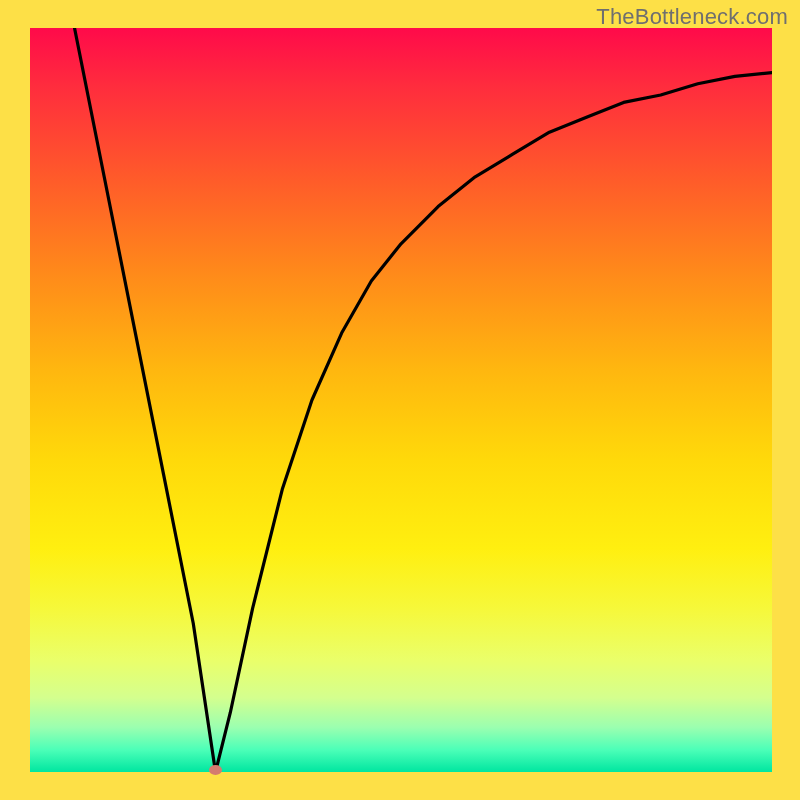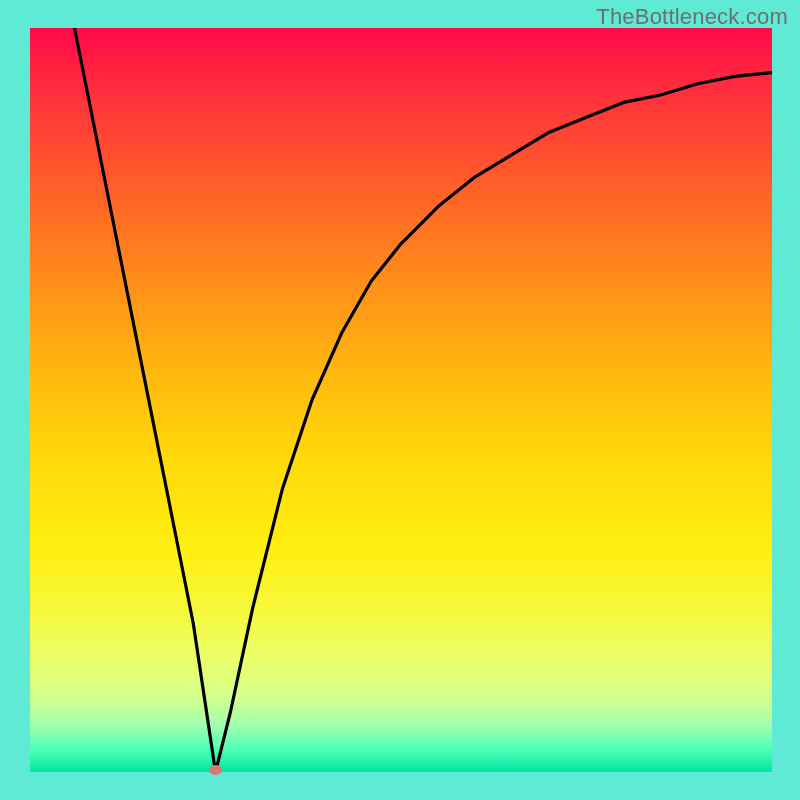--- a/index.html
+++ b/index.html
@@ -1,20 +1,20 @@
 <!DOCTYPE html>
 <html><head>
 <meta charset="utf-8">
 <style>
   * { margin: 0; padding: 0; box-sizing: border-box; }
   html, body { width: 800px; height: 800px; overflow: hidden; font-family: Arial, Helvetica, sans-serif; }
   .outer {
     width: 800px;
     height: 800px;
-    background: #5eead4;
+    background: #fde047;
     position: relative;
     text-decoration: underline;
   }
   .watermark {
     position: absolute;
     top: 4px;
     right: 12px;
     color: #6f6f6f;
     font-size: 22px;
     font-weight: 400;

